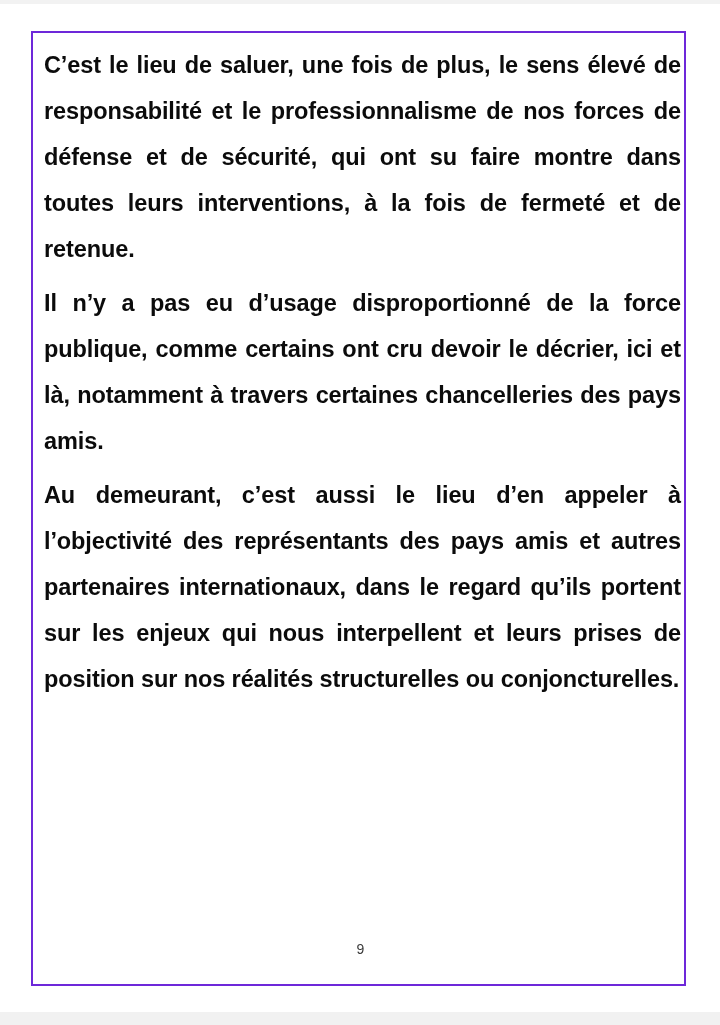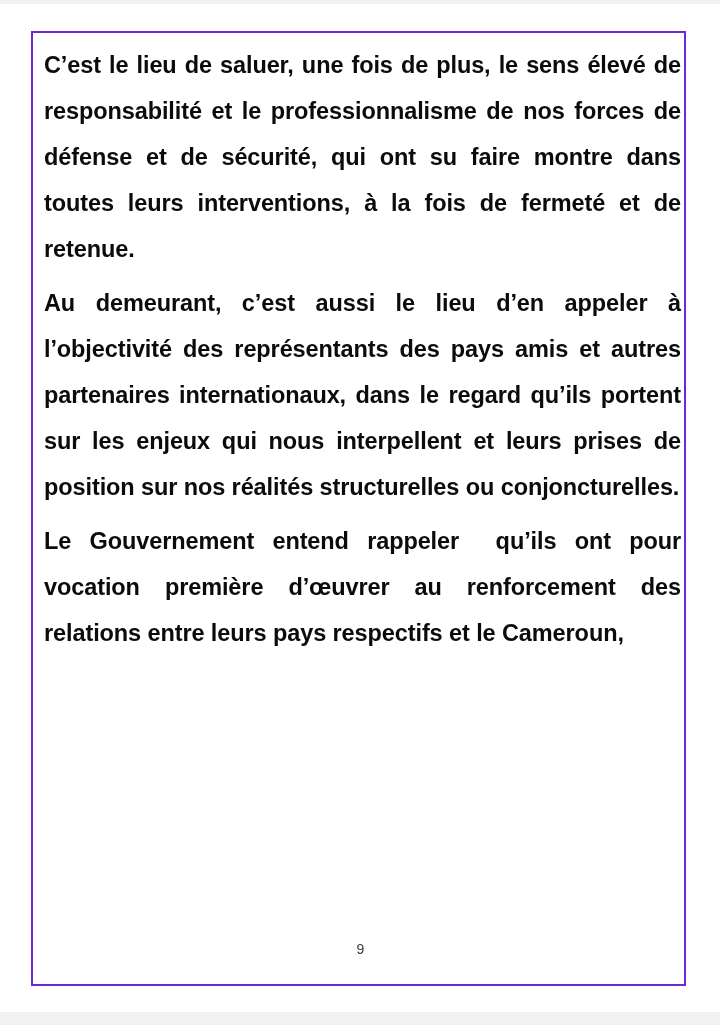--- a/index.html
+++ b/index.html
@@ -90,24 +90,24 @@
 <div class="page">
 
   <div class="scan-strip-top"></div>
 
   <div class="page-frame">
 
     <div class="doc-body">
 
       <p class="para">C’est le lieu de saluer, une fois de plus, le sens élevé de responsabilité et le professionnalisme de nos forces de défense et de sécurité, qui ont su faire montre dans toutes leurs interventions, à la fois de fermeté et de retenue.</p>
 
+      <p class="para">Il n’y a pas eu d’usage disproportionné de la force publique, comme certains ont cru devoir le décrier, ici et là, notamment à travers certaines chancelleries des pays amis.</p>
 
       <p class="para">Au demeurant, c’est aussi le lieu d’en appeler à l’objectivité des représentants des pays amis et autres partenaires internationaux, dans le regard qu’ils portent sur les enjeux qui nous interpellent et leurs prises de position sur nos réalités structurelles ou conjoncturelles.</p>
 
-      <p class="para">Le Gouvernement entend rappeler  qu’ils ont pour vocation première d’œuvrer au renforcement des relations entre leurs pays respectifs et le Cameroun,</p>
 
     </div>
 
     <div class="page-number">9</div>
 
   </div>
 
   <div class="scan-strip-bottom"></div>
 
 </div>

